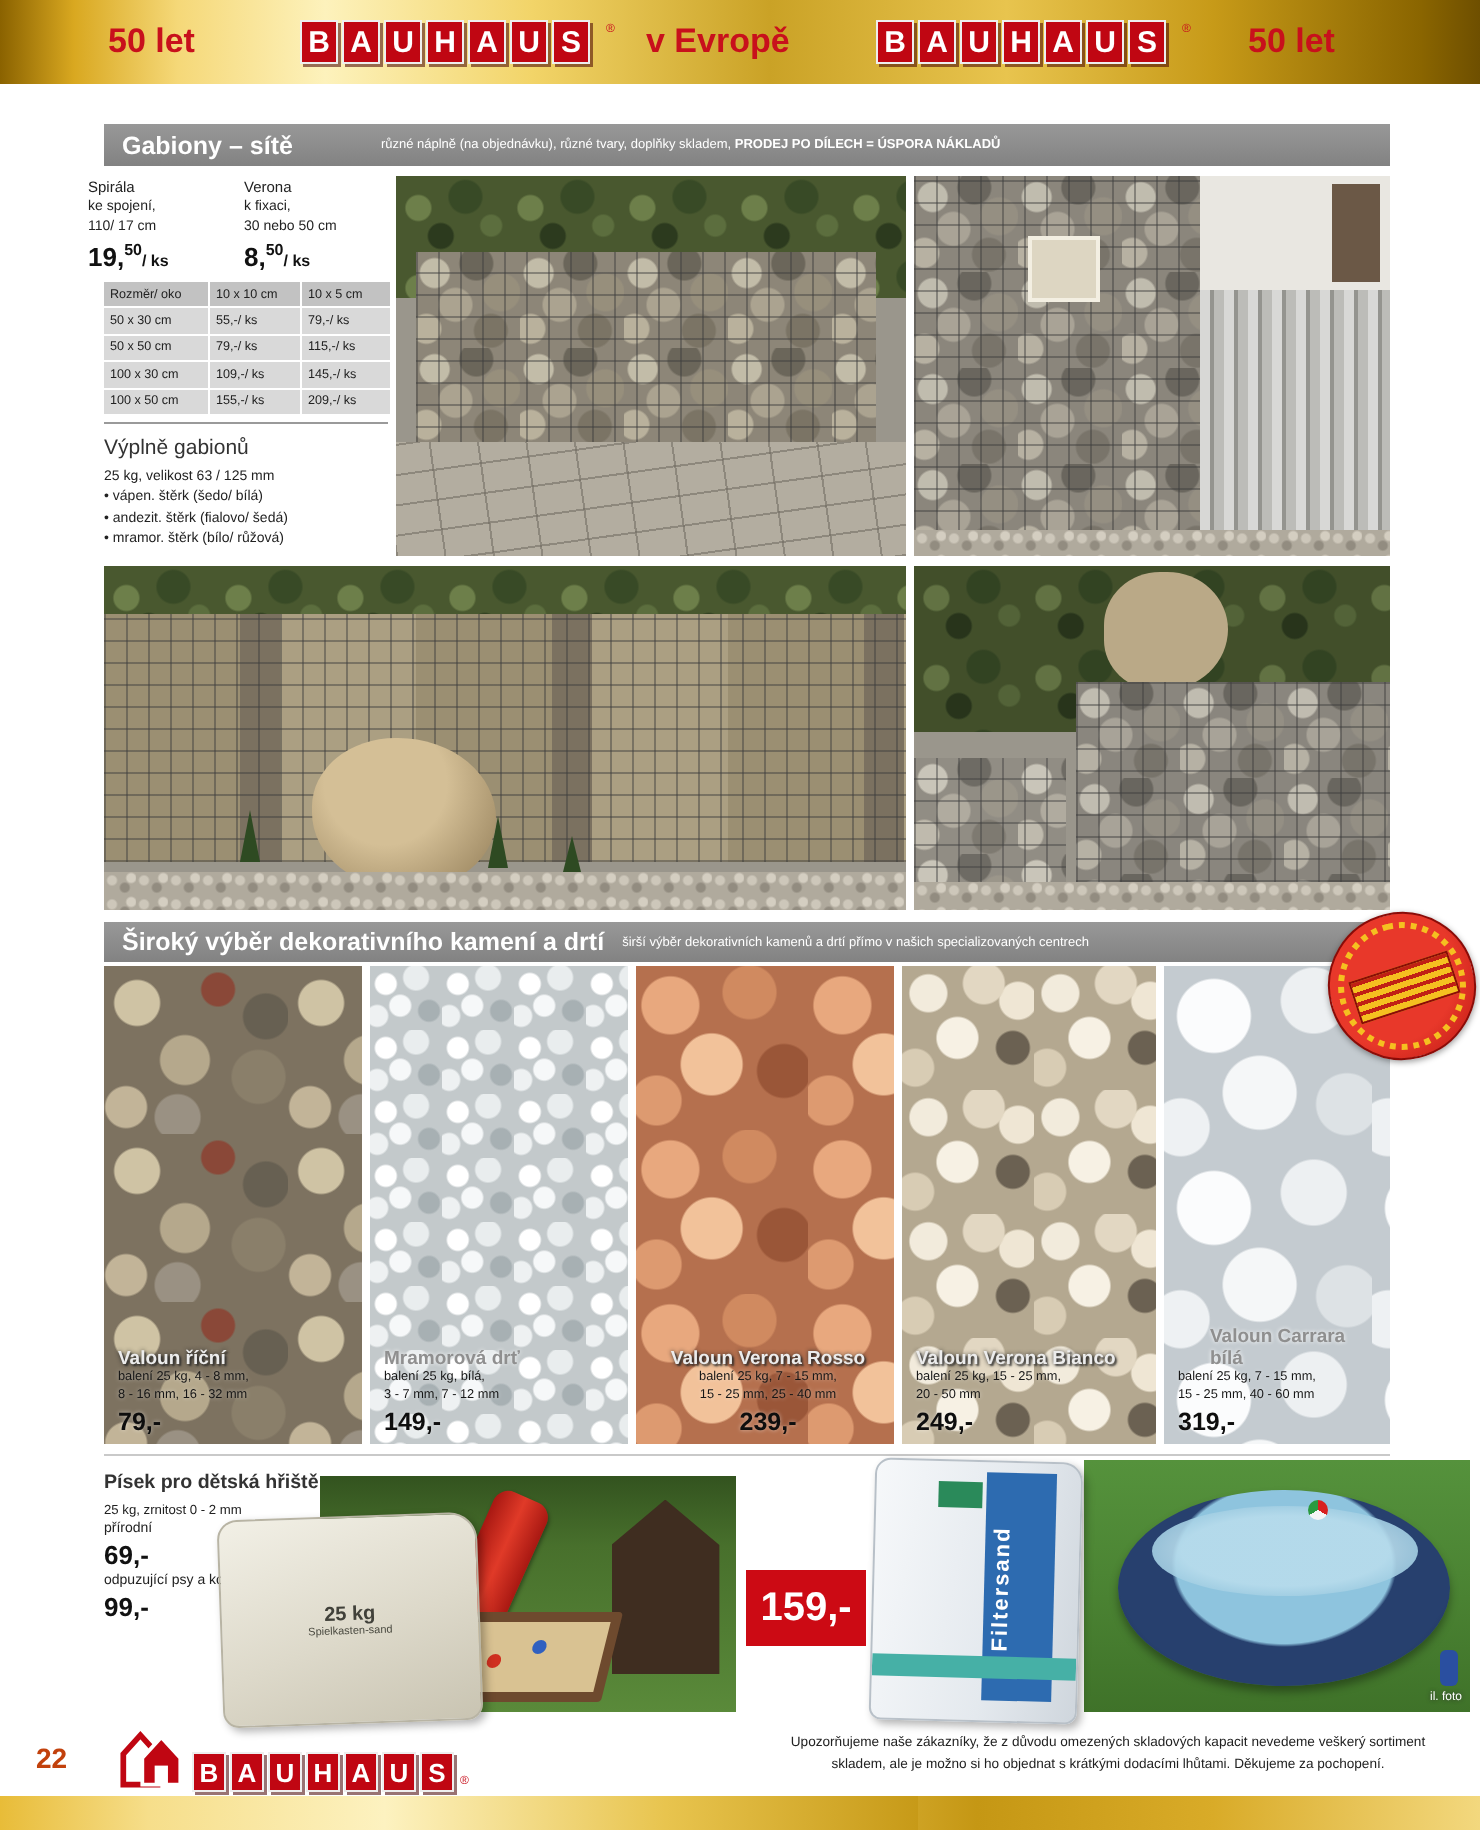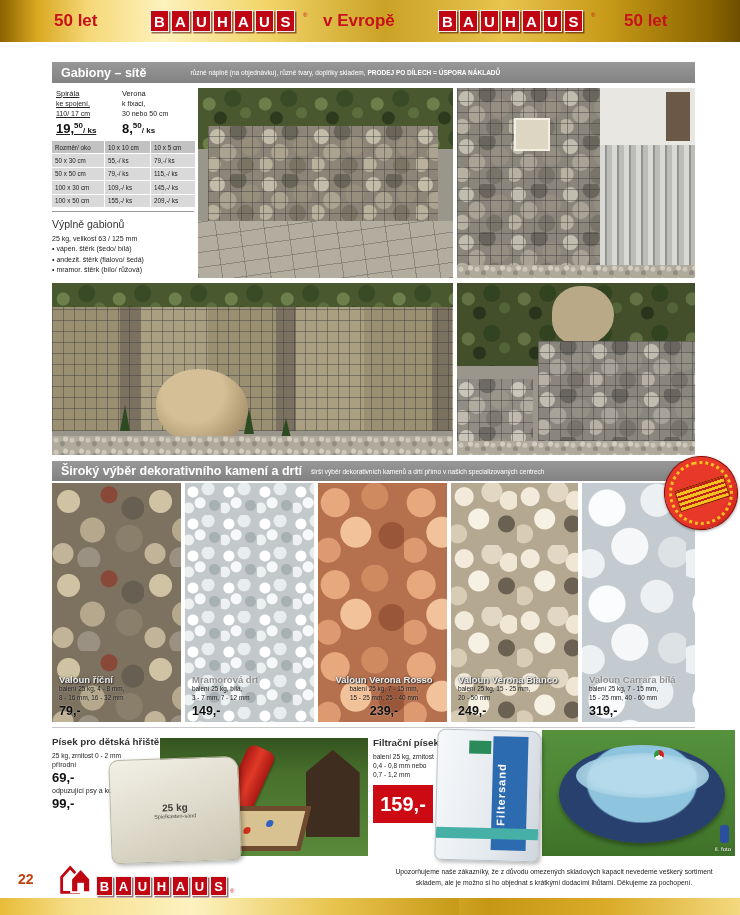--- a/index.html
+++ b/index.html
@@ -214,21 +214,21 @@
       </div>
     <span class="regmark" style="position:absolute;left:591px;top:10px;">®</span>
     <div class="hdr-item anniv" style="left:624px;">50 let</div>
   </div>
 
   <div class="band" style="top:62px;height:21px;gap:44px;">
     <span class="band-title">Gabiony – sítě</span>
     <span class="band-sub"><span>různé náplně (na objednávku), různé tvary, doplňky skladem,</span> <b>PRODEJ PO DÍLECH = ÚSPORA NÁKLADŮ</b></span>
   </div>
 
-  <div class="pbox" style="left:56px;top:89px;text-decoration:underline;">
+  <div class="pbox" style="left:44px;top:89px;">
     <div class="pname">Spirála</div>
     <div>ke spojení,</div>
     <div>110/ 17 cm</div>
     <div class="price-line"><span>19,</span><sup>50</sup><span class="unit">/ ks</span></div>
   </div>
   <div class="pbox" style="left:122px;top:89px;">
     <div class="pname">Verona</div>
     <div>k fixaci,</div>
     <div>30 nebo 50 cm</div>
     <div class="price-line"><span>8,</span><sup>50</sup><span class="unit">/ ks</span></div>
@@ -324,21 +324,21 @@
   </div>
   <div class="prod tex-bianco" style="left:451px;width:127px;">
     <div class="cap">
       <div class="nm">Valoun Verona Bianco</div>
       <div class="ds"><span>balení 25 kg, 15 - 25 mm,</span><br><span>20 - 50 mm</span></div>
       <div class="pr">249,-</div>
     </div>
   </div>
   <div class="prod tex-carrara" style="left:582px;width:113px;">
     <div class="cap">
-      <div class="nm" style="color:#8f8f8f;text-shadow:0 0 2px #fff;">Valoun Carrara bílá</div>
+      <div class="nm" style="color:#8f8f8f;text-shadow:0 0 2px #fff;margin-left:16px;">Valoun Carrara bílá</div>
       <div class="ds"><span>balení 25 kg, 7 - 15 mm,</span><br><span>15 - 25 mm, 40 - 60 mm</span></div>
       <div class="pr">319,-</div>
     </div>
   </div>
 
   <div class="rule"></div>
 
   <div class="btext" style="left:52px;top:735px;width:110px;">
     <h3>Písek pro dětská hřiště</h3>
     <div style="font-size:6.6px;">25 kg, zrnitost 0 - 2 mm</div>
@@ -356,26 +356,20 @@
       <div class="toy" style="left:52%;top:45%;background:#d03020;"></div>
       <div class="toy" style="left:70%;top:25%;background:#3060c0;"></div>
     </div>
   </div>
 
   <div class="sandbag">
     <div class="w25">25 kg</div>
     <div class="lbl">Spielkasten-sand</div>
   </div>
 
-  <div class="btext" style="left:373px;top:736px;width:92px;">
-    <h3>Filtrační písek</h3>
-    <div style="font-size:6.6px;">balení 25 kg, zrnitost</div>
-    <div style="font-size:6.6px;">0,4 - 0,8 mm nebo</div>
-    <div style="font-size:6.6px;">0,7 - 1,2 mm</div>
-  </div>
   <div class="redbox">159,-</div>
 
   <div class="filterbag">
     <div class="fb-blue"></div>
     <div class="fb-tag"></div>
     <div class="fb-teal"></div>
     <div class="fb-vtxt">Filtersand</div>
   </div>
 
   <div class="photo pool-photo" style="left:542px;top:730px;width:193px;height:126px;">

